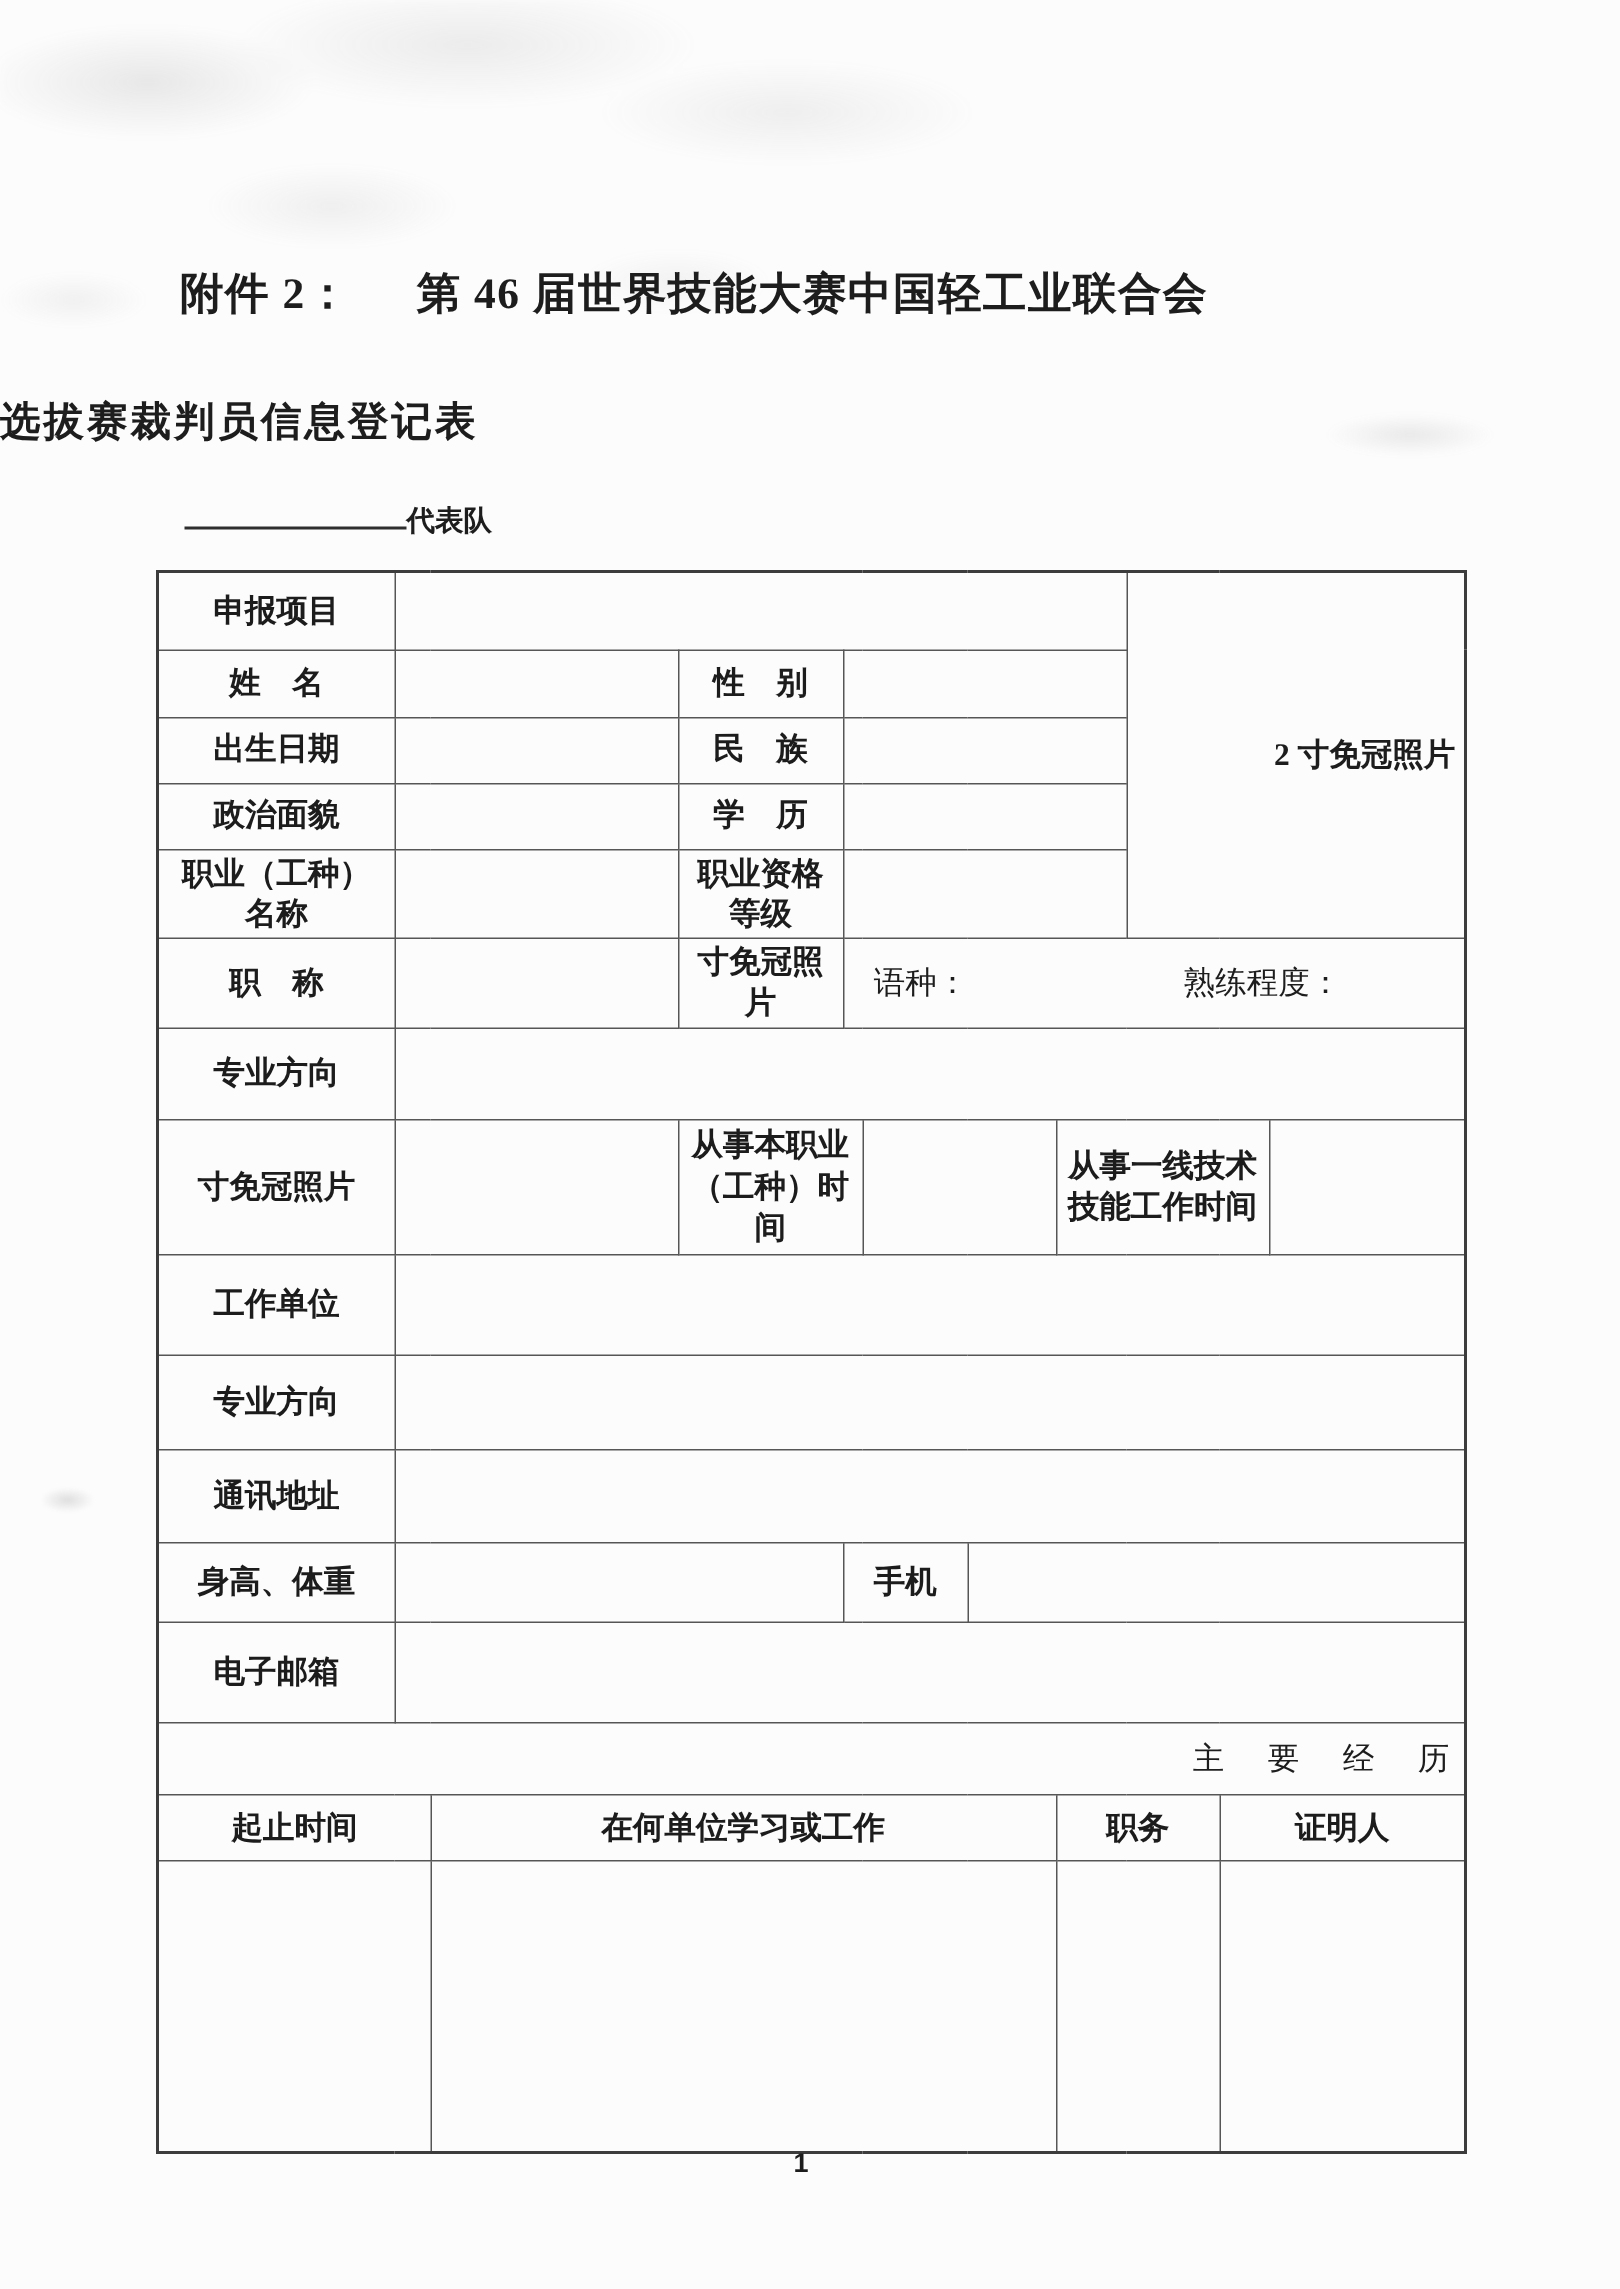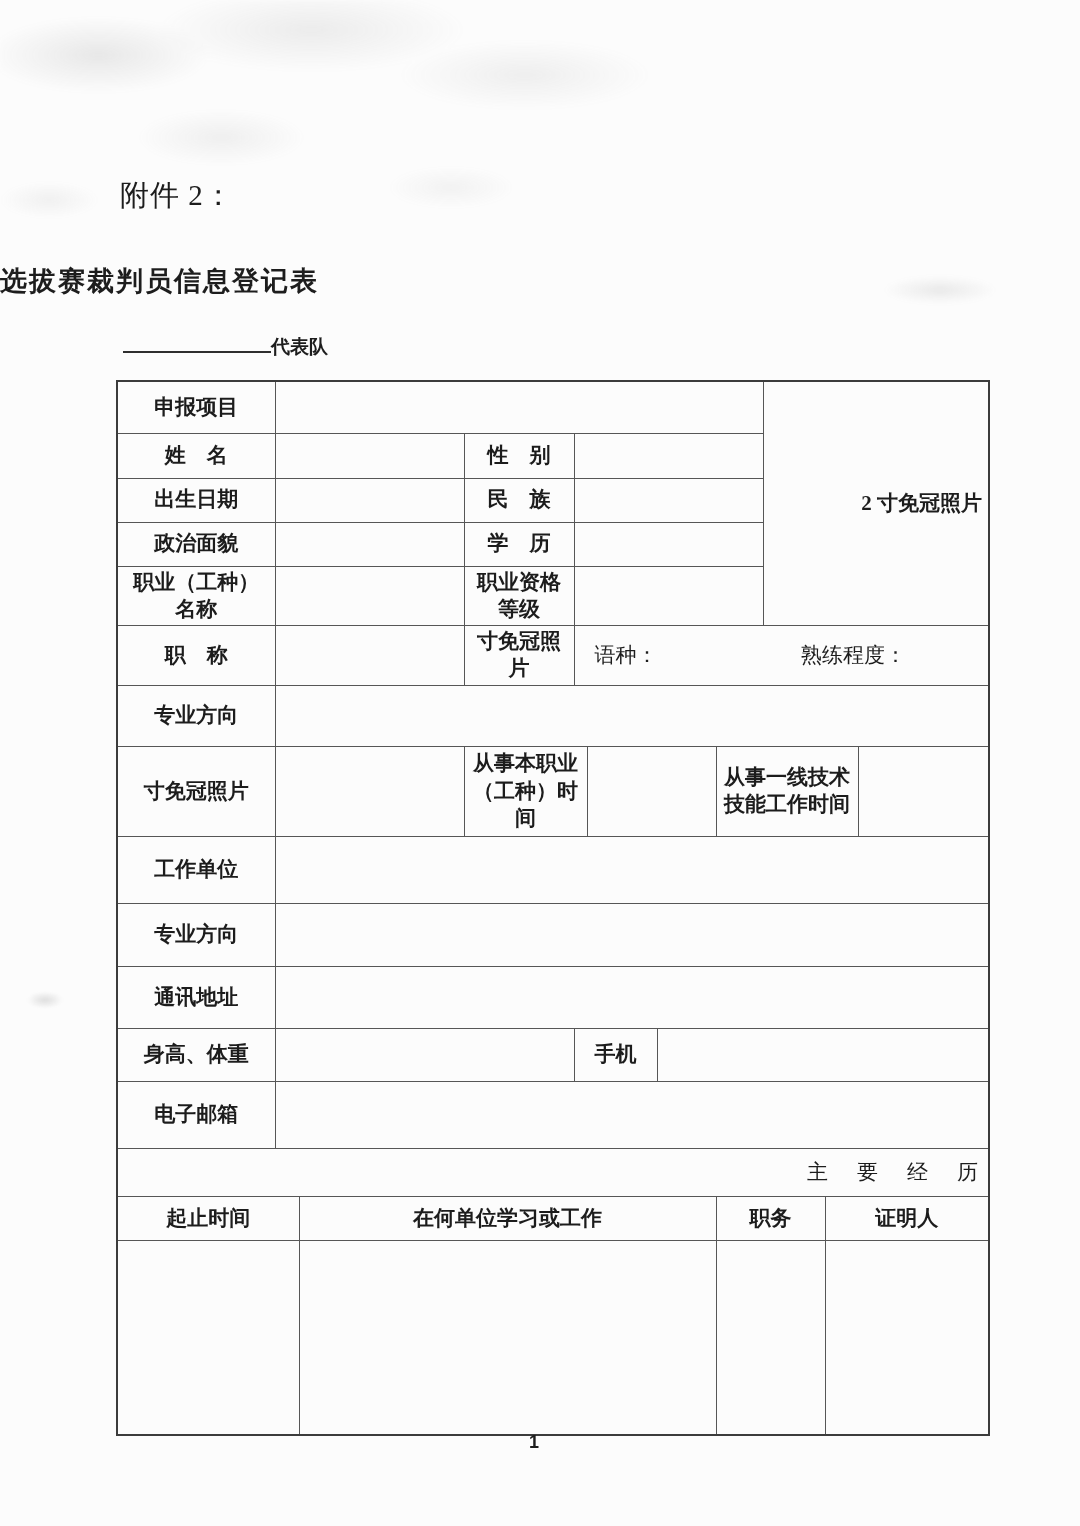--- a/index.html
+++ b/index.html
@@ -26,37 +26,37 @@
     filter:blur(2px);
   }
   .noise-left{
     position:absolute;left:10px;top:970px;width:70px;height:60px;pointer-events:none;
     background:radial-gradient(ellipse 26px 12px at 50% 50%, rgba(120,120,120,.22), transparent 70%);
     filter:blur(1px);
   }
   
   .attach-line{
     position:absolute;left:120px;top:176px;
-    font-size:29px;font-weight:400;letter-spacing:1px;white-space:nowrap;
+    font-size:29px;font-weight:700;letter-spacing:1px;white-space:nowrap;
     display:flex;
   }
   .attach-line .title-text{margin-left:44px;}
   .subtitle{
     position:absolute;left:0;top:263px;width:1072px;
     font-size:27px;font-weight:700;letter-spacing:2px;
   }
   .team-line{
     position:absolute;left:123px;top:328px;font-size:19px;font-weight:600;white-space:nowrap;
   }
   .team-underline{
     display:inline-block;width:148px;border-bottom:2px solid #2e2e2e;height:23px;
   }
   
   table.form{
-    position:absolute;left:116px;top:380px;width:872px;
+    position:absolute;left:104px;top:380px;width:872px;
     border-collapse:collapse;table-layout:fixed;
     border:2px solid #3c3c3c;
     font-size:21px;line-height:1.3;
   }
   table.form td{
     border:1.5px solid #565656;
     padding:2px 6px;vertical-align:middle;
     overflow:hidden;
   }
   td.lbl{text-align:center;font-weight:600;color:#1c1c1c;}
@@ -78,20 +78,21 @@
 </style>
 </head>
 <body>
 
 <div class="noise-top"></div>
 <div class="noise-right"></div>
 <div class="noise-left"></div>
 
 <div class="attach-line">
   <span>附件 2：</span>
+  <span class="title-text">第 46 届世界技能大赛中国轻工业联合会</span>
 </div>
 
 <div class="subtitle">选拔赛裁判员信息登记表</div>
 
 <div class="team-line">
   <span class="team-underline"></span><span>代表队</span>
 </div>
 
 <table class="form">
   <colgroup>

